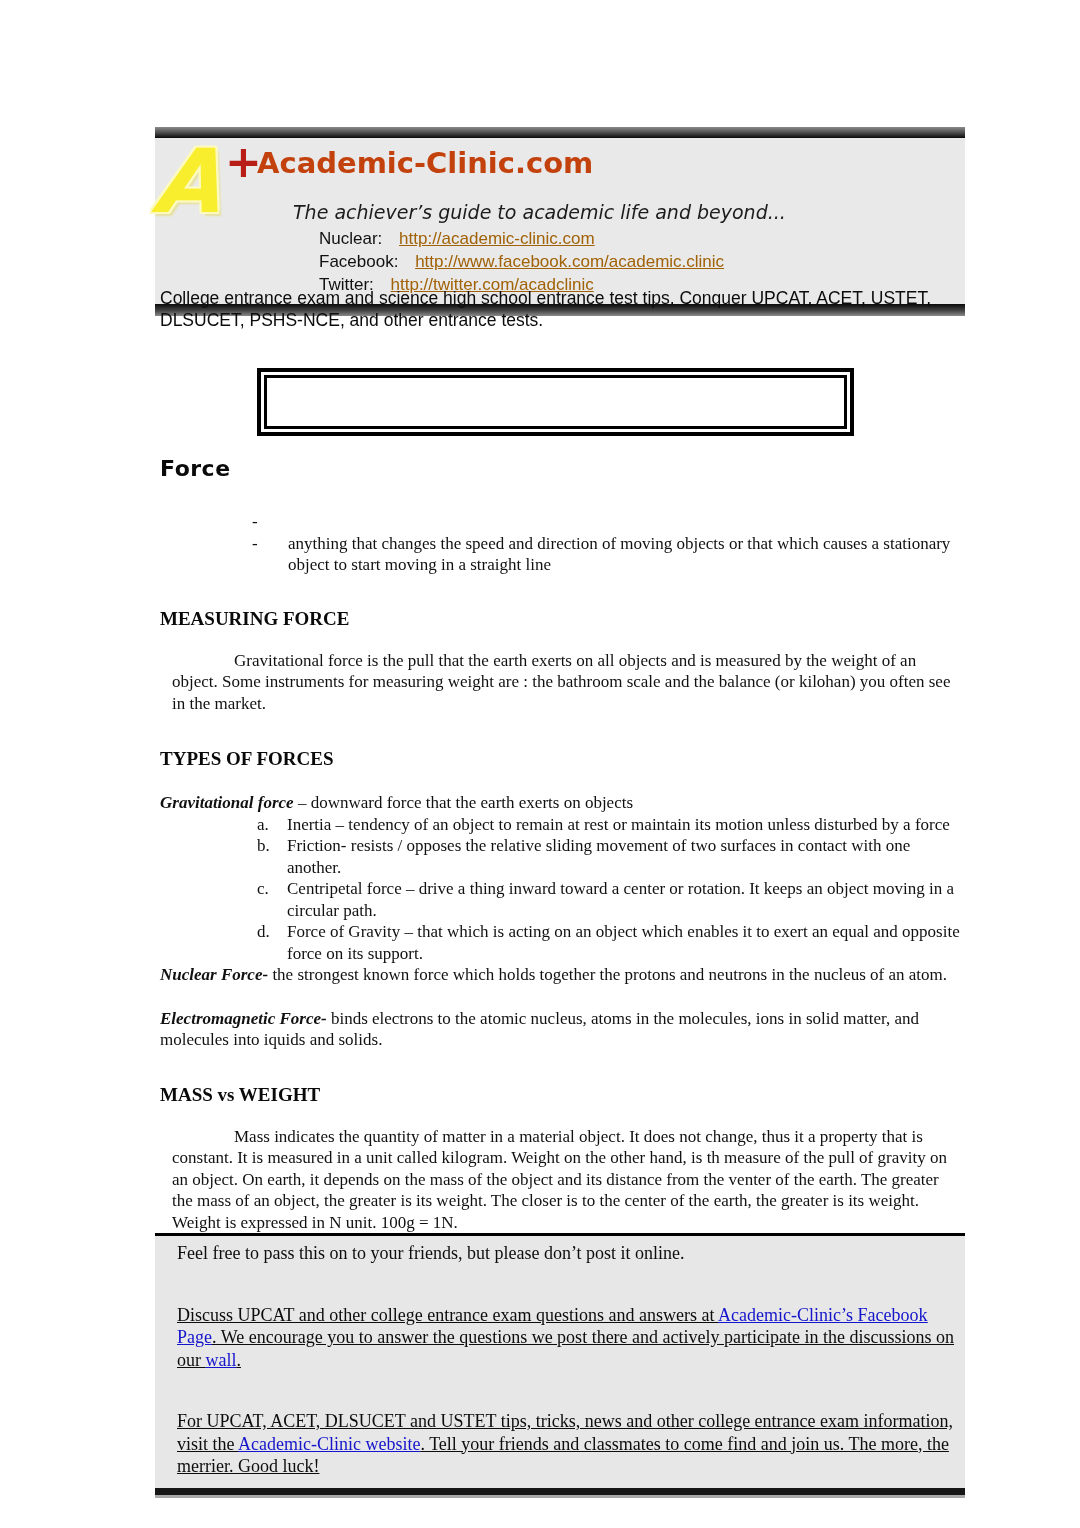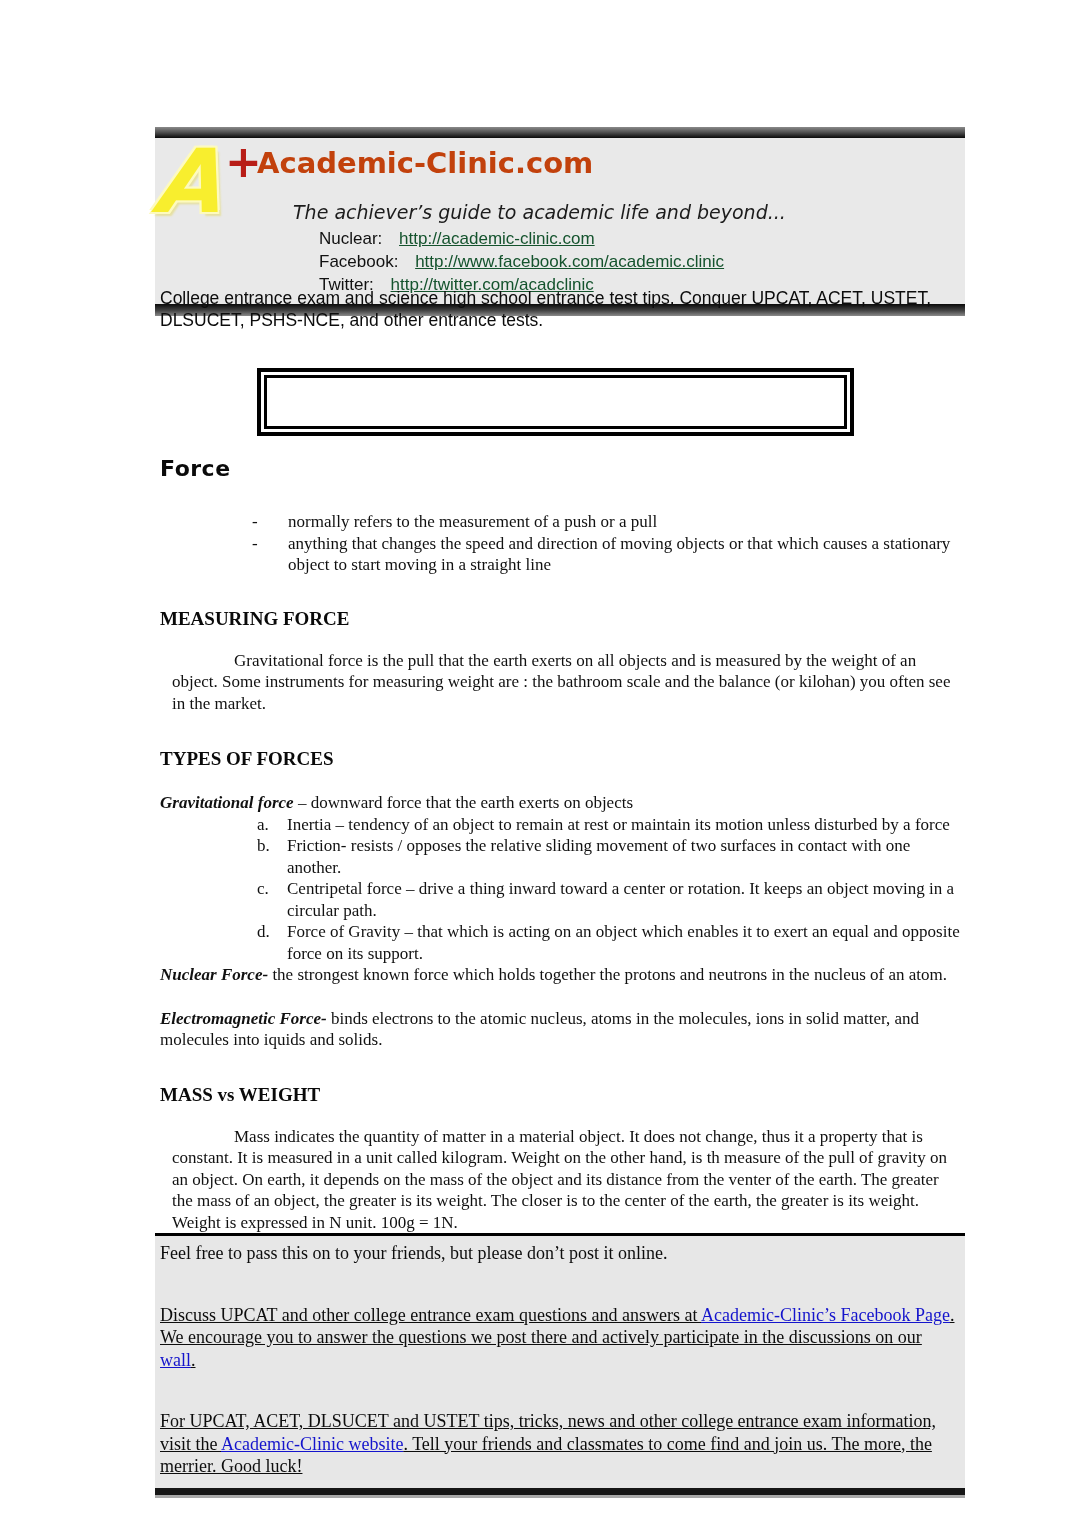--- a/index.html
+++ b/index.html
@@ -41,21 +41,21 @@
     font-weight: bold; font-size: 29px; line-height: 34px;
     color: #c2410c; letter-spacing: 0px; margin-top: 2px;
   }
   .header-tagline {
     font-family: "DejaVu Sans", sans-serif;
     font-style: italic; font-size: 19px; line-height: 26px;
     color: #1c1c1c; margin-left: 36px; margin-top: 19px;
   }
   .header-links { margin-left: 62px; margin-top: 2px; font-family: "Liberation Sans", sans-serif; font-size: 17px; line-height: 23px; }
   .header-link-row { white-space: nowrap; }
-  .header-links a { color: #14532d; text-decoration: underline; padding-left: 12px; }
+  .header-links a { color: #a16207; text-decoration: underline; padding-left: 12px; }
 
   
   .intro {
     position: absolute; top: 287px; left: 160px; width: 802px;
     font-family: "Liberation Sans", sans-serif;
     font-size: 17.5px; line-height: 22px; color: #0c0c0c;
   }
 
   
   .empty-box {
@@ -102,21 +102,21 @@
   .pageline .course { display: block; text-align: center; font-size: 17.5px; }
   .pageline .pagenum { position: absolute; right: -3px; top: 0; font-size: 17.5px; letter-spacing: 1px; }
 
   
   .footer {
     position: absolute; top: 1233px; left: 155px; width: 810px;
     background: #e7e7e7;
     border-top: 3px solid #000;
     border-bottom: 7px solid #161616;
     box-shadow: 0 3px 0 #a8a8a8;
-    padding: 6px 8px 10px 5px;
+    padding: 6px 8px 10px 22px;
     font-size: 18px; line-height: 22.5px; color: #0d0d0d;
   }
   .footer p { margin: 0; }
   .footer p + p { margin-top: 39px; text-decoration: underline; }
   .footer a { color: #1414cc; text-decoration: underline; }
 </style>
 </head>
 <body>
 
 <div class="page">
@@ -156,21 +156,20 @@
     <div class="empty-box-inner"></div>
   </div>
 
   <div class="content">
 
     <div class="force-heading">Force</div>
 
     <div class="dash-list">
       <div class="dash-row">
         <span class="dash-marker">-</span>
-        <span class="dash-text">normally refers to the measurement of a push or a pull</span>
       </div>
       <div class="dash-row">
         <span class="dash-marker">-</span>
         <span class="dash-text">anything that changes the speed and direction of moving objects or that which causes a stationary object to start moving in a straight line</span>
       </div>
     </div>
 
     <h2 class="sec h-measuring">MEASURING FORCE</h2>
     <p class="body-para indent">Gravitational force is the pull that the earth exerts on all objects and is measured by the weight of an object. Some instruments for measuring weight are : the bathroom scale and the balance (or kilohan) you often see in the market.</p>
 

